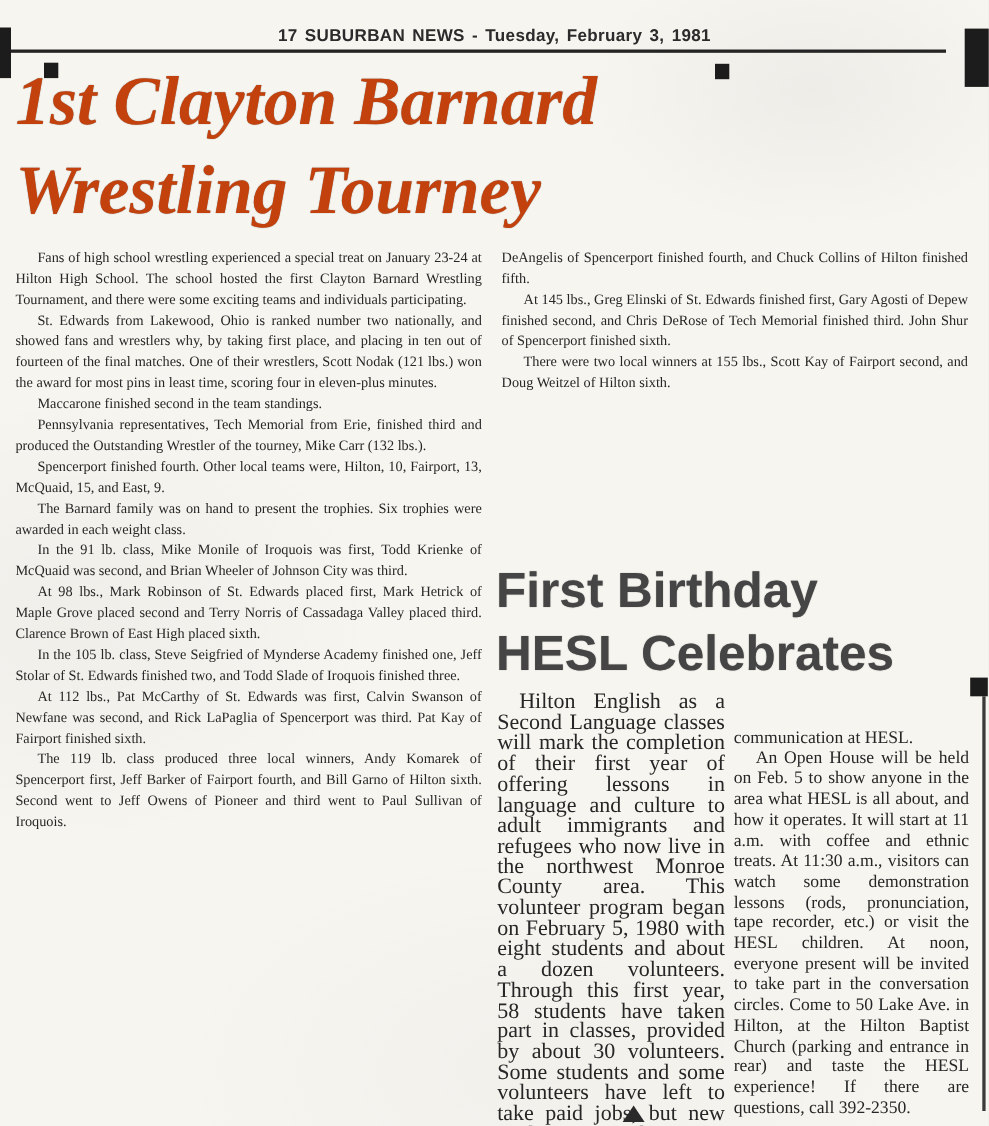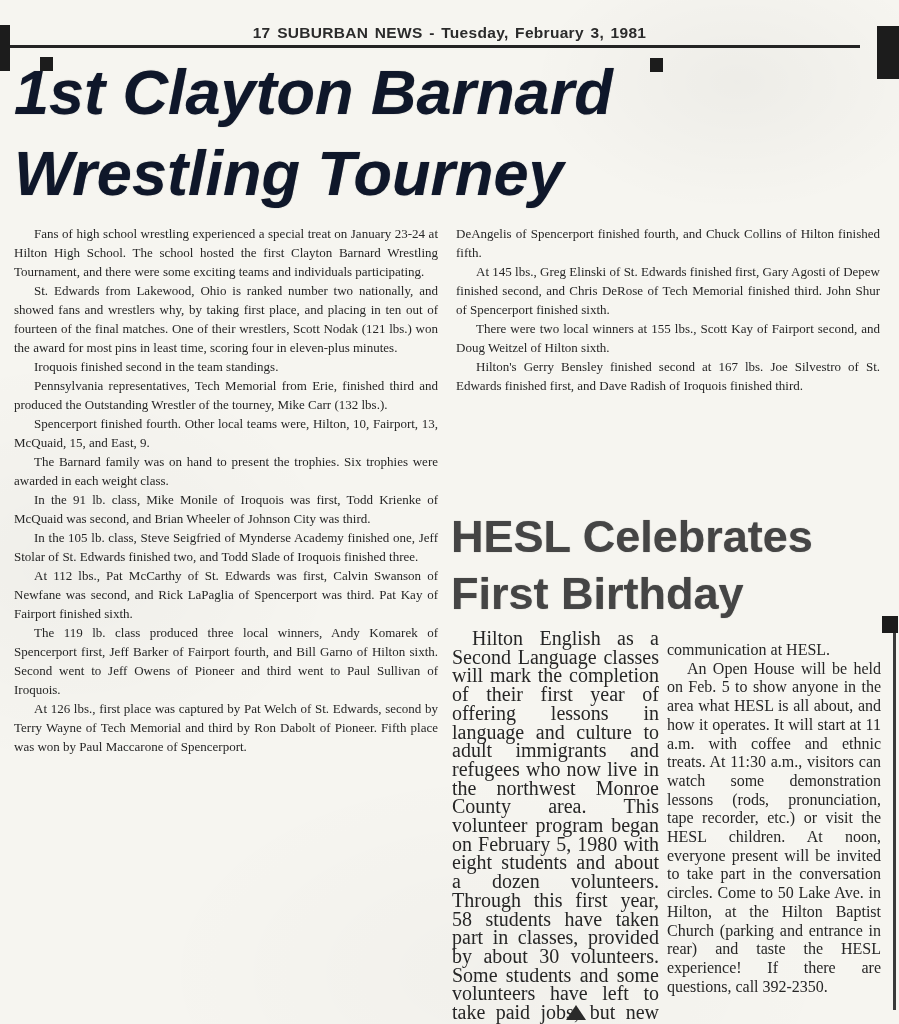--- a/index.html
+++ b/index.html
@@ -19,37 +19,37 @@
     position:absolute; top:24px; left:0; width:100%; text-align:center;
     font-family:"Liberation Sans", sans-serif; font-weight:700;
     font-size:15.5px; letter-spacing:0.3px; word-spacing:2px; color:#2b2b2b;
   }
   .masthead-rule {
     position:absolute; top:45px; left:6px; width:854px; height:2.5px;
     background:#242424;
   }
   .headline-1 {
     position:absolute; left:14px; top:52px; width:800px;
-    font-family:Liberation Sans, sans-serif; font-weight:700; font-style:italic;
-    font-size:63px; line-height:81px; color:#0f172a;
+    font-family:Liberation Serif, serif; font-weight:700; font-style:italic;
+    font-size:63px; line-height:81px; color:#c2410c;
     text-shadow:0 0 1px rgba(40,40,40,0.55);
     white-space:nowrap;
   }
   .headline-2 {
     position:absolute; left:451px; top:508px; width:440px;
     font-family:"Liberation Sans", sans-serif; font-weight:700;
     font-size:45px; line-height:57px; color:#454545;
     text-shadow:0 0 1px rgba(40,40,40,0.5);
     white-space:nowrap;
   }
   .bodycol { position:absolute; font-size:13px; line-height:19px; text-align:justify; }
   .col-a { left:14px;  top:224px; width:424px; }
   .col-b { left:456px; top:224px; width:424px; }
   .hesl-a { left:452px; top:629px; width:207px; font-size:20px; line-height:18.7px; }
-  .hesl-b { left:667px; top:641px; width:214px; font-size:16px; line-height:18.7px; }
+  .hesl-b { left:667px; top:662px; width:214px; font-size:16px; line-height:18.7px; }
   .bodycol p { margin:0; text-indent:20px; }
   .bodycol p.cont { text-indent:0; }
   .scan-mark { position:absolute; background:#1c1c1c; }
   .mark-edge-top-left   { left:0;    top:25px;  width:10px; height:46px; }
   .mark-square-left     { left:40px; top:57px;  width:13px; height:14px; }
   .mark-square-mid      { left:650px;top:58px;  width:13px; height:14px; }
   .mark-block-top-right { left:877px;top:26px;  width:22px; height:53px; }
   .mark-square-right    { left:882px;top:616px; width:16px; height:17px; }
   .mark-edge-right-line { left:893px;top:633px; width:3px;  height:377px; background:#3a3a3a; }
   .mark-triangle {
@@ -67,41 +67,40 @@
   <div class="masthead-rule"></div>
 
   <div class="headline-1">
     <div>1st Clayton Barnard</div>
     <div>Wrestling Tourney</div>
   </div>
 
   <div class="bodycol col-a">
     <p>Fans of high school wrestling experienced a special treat on January 23-24 at Hilton High School. The school hosted the first Clayton Barnard Wrestling Tournament, and there were some exciting teams and individuals participating.</p>
     <p>St. Edwards from Lakewood, Ohio is ranked number two nationally, and showed fans and wrestlers why, by taking first place, and placing in ten out of fourteen of the final matches. One of their wrestlers, Scott Nodak (121 lbs.) won the award for most pins in least time, scoring four in eleven-plus minutes.</p>
-    <p>Iroquois finished second in the team standings.</p>
+    <p>Maccarone finished second in the team standings.</p>
     <p>Pennsylvania representatives, Tech Memorial from Erie, finished third and produced the Outstanding Wrestler of the tourney, Mike Carr (132 lbs.).</p>
     <p>Spencerport finished fourth. Other local teams were, Hilton, 10, Fairport, 13, McQuaid, 15, and East, 9.</p>
     <p>The Barnard family was on hand to present the trophies. Six trophies were awarded in each weight class.</p>
     <p>In the 91 lb. class, Mike Monile of Iroquois was first, Todd Krienke of McQuaid was second, and Brian Wheeler of Johnson City was third.</p>
+    <p>At 98 lbs., Mark Robinson of St. Edwards placed first, Mark Hetrick of Maple Grove placed second and Terry Norris of Cassadaga Valley placed third. Clarence Brown of East High placed sixth.</p>
     <p>In the 105 lb. class, Steve Seigfried of Mynderse Academy finished one, Jeff Stolar of St. Edwards finished two, and Todd Slade of Iroquois finished three.</p>
     <p>At 112 lbs., Pat McCarthy of St. Edwards was first, Calvin Swanson of Newfane was second, and Rick LaPaglia of Spencerport was third. Pat Kay of Fairport finished sixth.</p>
     <p>The 119 lb. class produced three local winners, Andy Komarek of Spencerport first, Jeff Barker of Fairport fourth, and Bill Garno of Hilton sixth. Second went to Jeff Owens of Pioneer and third went to Paul Sullivan of Iroquois.</p>
-    <p>At 126 lbs., first place was captured by Pat Welch of St. Edwards, second by Terry Wayne of Tech Memorial and third by Ron Dabolt of Pioneer. Fifth place was won by Paul Maccarone of Spencerport.</p>
   </div>
 
   <div class="bodycol col-b">
     <p class="cont">DeAngelis of Spencerport finished fourth, and Chuck Collins of Hilton finished fifth.</p>
     <p>At 145 lbs., Greg Elinski of St. Edwards finished first, Gary Agosti of Depew finished second, and Chris DeRose of Tech Memorial finished third. John Shur of Spencerport finished sixth.</p>
     <p>There were two local winners at 155 lbs., Scott Kay of Fairport second, and Doug Weitzel of Hilton sixth.</p>
-    <p>Hilton's Gerry Bensley finished second at 167 lbs. Joe Silvestro of St. Edwards finished first, and Dave Radish of Iroquois finished third.</p>
   </div>
 
   <div class="headline-2">
+    <div>First Birthday</div>
     <div>HESL Celebrates</div>
-    <div>First Birthday</div>
   </div>
 
   <div class="bodycol hesl-a">
     <p>Hilton English as a Second Language classes will mark the completion of their first year of offering lessons in language and culture to adult immigrants and refugees who now live in the northwest Monroe County area. This volunteer program began on February 5, 1980 with eight students and about a dozen volunteers. Through this first year, 58 students have taken part in classes, provided by about 30 volunteers. Some students and some volunteers have left to take paid jobs; but new students and new volunteers continue to come to take part in the human</p>
   </div>
 
   <div class="bodycol hesl-b">
     <p class="cont">communication at HESL.</p>
     <p>An Open House will be held on Feb. 5 to show anyone in the area what HESL is all about, and how it operates. It will start at 11 a.m. with coffee and ethnic treats. At 11:30 a.m., visitors can watch some demonstration lessons (rods, pronunciation, tape recorder, etc.) or visit the HESL children. At noon, everyone present will be invited to take part in the conversation circles. Come to 50 Lake Ave. in Hilton, at the Hilton Baptist Church (parking and entrance in rear) and taste the HESL experience! If there are questions, call 392-2350.</p>
   </div>

